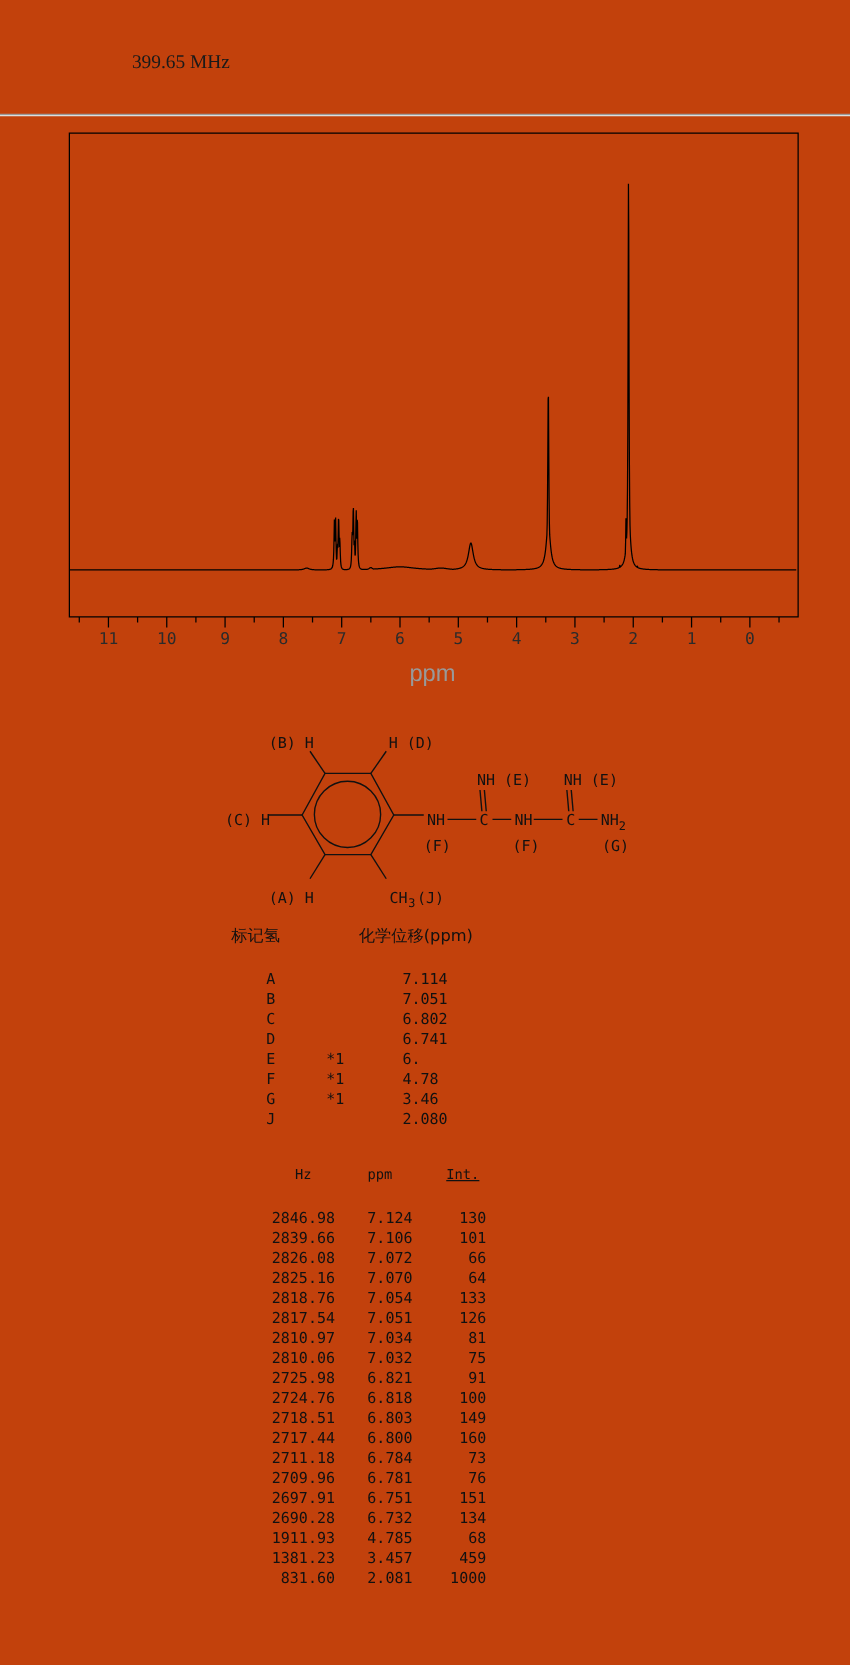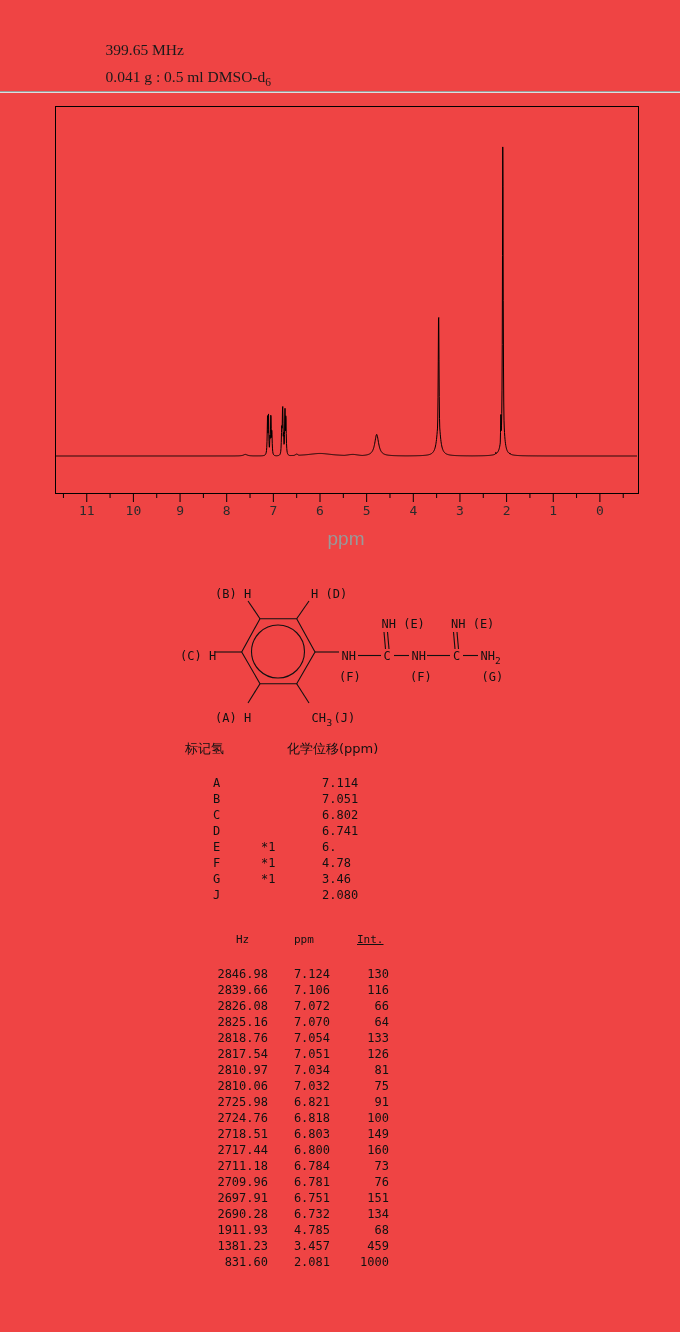--- a/index.html
+++ b/index.html
@@ -1,16 +1,16 @@
 <!DOCTYPE html>
 <html><head>
 <meta charset="utf-8">
 <style>
   html,body{margin:0;padding:0;background:#fff;}
-  .page{position:relative;width:680px;height:1332px;background:#ef4444;overflow:hidden;
+  .page{position:relative;width:680px;height:1332px;background:#c2410c;overflow:hidden;
         font-family:"DejaVu Sans Mono",monospace;color:#111;}
   .hdr{position:absolute;left:90px;font-family:"Liberation Serif",serif;font-size:15.5px;color:#1a1a1a;white-space:pre;}
   .hdr .sub{font-size:11.5px;vertical-align:-4px;}
   .divider{position:absolute;left:0;top:91px;width:680px;height:1px;background:#9a9a9a;box-shadow:0 1px 0 #dedede;}
   svg{position:absolute;}
   svg text{font-family:"DejaVu Sans Mono",monospace;fill:#111;}
   .tick-lab{font-size:13px;fill:#2b2b2b;}
   .ppm-lab{font-family:"Liberation Sans",sans-serif;font-size:19px;fill:#999;}
   .struct-t{font-size:12px;}
   .struct-s{font-size:9.5px;}
@@ -21,23 +21,20 @@
   .pk-rows{position:absolute;left:212px;top:966px;display:grid;grid-template-columns:56px 62px 59px;line-height:16px;font-size:12px;}
   .pk-rows span{text-align:right;}
 </style>
 </head>
 <body>
 
 <div class="page">
 
   <div class="hdr" style="top:23px;">
     <span>399.65 MHz</span>
-  </div>
-  <div class="hdr" style="top:50px;">
-    <span>0.041 g : 0.5 ml DMSO-d</span><span class="sub">6</span>
   </div>
   <div class="divider"></div>
 
   <svg id="spec-svg" style="left:0;top:95px;" width="680" height="470" viewBox="0 0 680 470">
     <rect x="55.5" y="11.5" width="583" height="387" fill="none" stroke="#000" stroke-width="1"></rect>
     <g id="spec-trace-group">
         <polyline points="56.00,360.99 56.25,360.99 56.50,360.99 56.75,360.99 57.00,360.99 57.25,360.99 57.50,360.99 57.75,360.99 58.00,360.99 58.25,360.99 58.50,360.99 58.75,360.99 59.00,360.99 59.25,360.99 59.50,360.99 59.75,360.99 60.00,360.99 60.25,360.99 60.50,360.99 60.75,360.99 61.00,360.99 61.25,360.99 61.50,360.99 61.75,360.99 62.00,360.99 62.25,360.99 62.50,360.99 62.75,360.99 63.00,360.99 63.25,360.99 63.50,360.99 63.75,360.99 64.00,360.99 64.25,360.99 64.50,360.99 64.75,360.99 65.00,360.99 65.25,360.99 65.50,360.99 65.75,360.99 66.00,360.99 66.25,360.99 66.50,360.99 66.75,360.99 67.00,360.99 67.25,360.99 67.50,360.99 67.75,360.99 68.00,360.99 68.25,360.99 68.50,360.99 68.75,360.99 69.00,360.99 69.25,360.99 69.50,360.99 69.75,360.99 70.00,360.99 70.25,360.99 70.50,360.99 70.75,360.99 71.00,360.99 71.25,360.99 71.50,360.99 71.75,360.99 72.00,360.99 72.25,360.99 72.50,360.99 72.75,360.99 73.00,360.99 73.25,360.99 73.50,360.99 73.75,360.99 74.00,360.99 74.25,360.99 74.50,360.99 74.75,360.99 75.00,360.99 75.25,360.99 75.50,360.99 75.75,360.99 76.00,360.99 76.25,360.99 76.50,360.99 76.75,360.99 77.00,360.99 77.25,360.99 77.50,360.99 77.75,360.99 78.00,360.99 78.25,360.99 78.50,360.99 78.75,360.99 79.00,360.99 79.25,360.99 79.50,360.99 79.75,360.99 80.00,360.99 80.25,360.99 80.50,360.99 80.75,360.99 81.00,360.99 81.25,360.99 81.50,360.99 81.75,360.99 82.00,360.99 82.25,360.99 82.50,360.99 82.75,360.99 83.00,360.99 83.25,360.99 83.50,360.99 83.75,360.99 84.00,360.99 84.25,360.99 84.50,360.99 84.75,360.99 85.00,360.99 85.25,360.99 85.50,360.99 85.75,360.99 86.00,360.99 86.25,360.99 86.50,360.99 86.75,360.99 87.00,360.99 87.25,360.99 87.50,360.99 87.75,360.99 88.00,360.99 88.25,360.99 88.50,360.99 88.75,360.99 89.00,360.99 89.25,360.99 89.50,360.99 89.75,360.99 90.00,360.99 90.25,360.99 90.50,360.99 90.75,360.99 91.00,360.99 91.25,360.99 91.50,360.99 91.75,360.99 92.00,360.99 92.25,360.99 92.50,360.99 92.75,360.99 93.00,360.99 93.25,360.99 93.50,360.99 93.75,360.99 94.00,360.99 94.25,360.99 94.50,360.99 94.75,360.99 95.00,360.99 95.25,360.99 95.50,360.99 95.75,360.99 96.00,360.99 96.25,360.99 96.50,360.99 96.75,360.99 97.00,360.99 97.25,360.99 97.50,360.99 97.75,360.99 98.00,360.99 98.25,360.99 98.50,360.99 98.75,360.99 99.00,360.99 99.25,360.99 99.50,360.99 99.75,360.99 100.00,360.99 100.25,360.99 100.50,360.99 100.75,360.99 101.00,360.99 101.25,360.99 101.50,360.99 101.75,360.99 102.00,360.99 102.25,360.99 102.50,360.99 102.75,360.99 103.00,360.99 103.25,360.99 103.50,360.99 103.75,360.99 104.00,360.99 104.25,360.99 104.50,360.99 104.75,360.99 105.00,360.99 105.25,360.99 105.50,360.99 105.75,360.99 106.00,360.99 106.25,360.99 106.50,360.99 106.75,360.99 107.00,360.99 107.25,360.99 107.50,360.99 107.75,360.99 108.00,360.99 108.25,360.99 108.50,360.99 108.75,360.99 109.00,360.99 109.25,360.99 109.50,360.99 109.75,360.99 110.00,360.99 110.25,360.99 110.50,360.99 110.75,360.99 111.00,360.99 111.25,360.99 111.50,360.99 111.75,360.99 112.00,360.99 112.25,360.99 112.50,360.99 112.75,360.99 113.00,360.99 113.25,360.99 113.50,360.99 113.75,360.99 114.00,360.99 114.25,360.99 114.50,360.99 114.75,360.99 115.00,360.99 115.25,360.99 115.50,360.99 115.75,360.99 116.00,360.99 116.25,360.99 116.50,360.99 116.75,360.99 117.00,360.99 117.25,360.99 117.50,360.99 117.75,360.99 118.00,360.99 118.25,360.99 118.50,360.99 118.75,360.99 119.00,360.99 119.25,360.99 119.50,360.99 119.75,360.99 120.00,360.99 120.25,360.99 120.50,360.99 120.75,360.99 121.00,360.99 121.25,360.99 121.50,360.99 121.75,360.99 122.00,360.99 122.25,360.99 122.50,360.99 122.75,360.99 123.00,360.99 123.25,360.99 123.50,360.99 123.75,360.99 124.00,360.99 124.25,360.99 124.50,360.99 124.75,360.99 125.00,360.99 125.25,360.99 125.50,360.99 125.75,360.99 126.00,360.99 126.25,360.99 126.50,360.99 126.75,360.99 127.00,360.99 127.25,360.99 127.50,360.99 127.75,360.99 128.00,360.99 128.25,360.99 128.50,360.99 128.75,360.99 129.00,360.99 129.25,360.99 129.50,360.99 129.75,360.99 130.00,360.99 130.25,360.99 130.50,360.99 130.75,360.99 131.00,360.99 131.25,360.99 131.50,360.99 131.75,360.99 132.00,360.99 132.25,360.99 132.50,360.99 132.75,360.99 133.00,360.99 133.25,360.99 133.50,360.99 133.75,360.99 134.00,360.99 134.25,360.99 134.50,360.99 134.75,360.99 135.00,360.99 135.25,360.99 135.50,360.99 135.75,360.99 136.00,360.99 136.25,360.99 136.50,360.99 136.75,360.99 137.00,360.99 137.25,360.99 137.50,360.99 137.75,360.99 138.00,360.99 138.25,360.99 138.50,360.98 138.75,360.98 139.00,360.98 139.25,360.98 139.50,360.98 139.75,360.98 140.00,360.98 140.25,360.98 140.50,360.98 140.75,360.98 141.00,360.98 141.25,360.98 141.50,360.98 141.75,360.98 142.00,360.98 142.25,360.98 142.50,360.98 142.75,360.98 143.00,360.98 143.25,360.98 143.50,360.98 143.75,360.98 144.00,360.98 144.25,360.98 144.50,360.98 144.75,360.98 145.00,360.98 145.25,360.98 145.50,360.98 145.75,360.98 146.00,360.98 146.25,360.98 146.50,360.98 146.75,360.98 147.00,360.98 147.25,360.98 147.50,360.98 147.75,360.98 148.00,360.98 148.25,360.98 148.50,360.98 148.75,360.98 149.00,360.98 149.25,360.98 149.50,360.98 149.75,360.98 150.00,360.98 150.25,360.98 150.50,360.98 150.75,360.98 151.00,360.98 151.25,360.98 151.50,360.98 151.75,360.98 152.00,360.98 152.25,360.98 152.50,360.98 152.75,360.98 153.00,360.98 153.25,360.98 153.50,360.98 153.75,360.98 154.00,360.98 154.25,360.98 154.50,360.98 154.75,360.98 155.00,360.98 155.25,360.98 155.50,360.98 155.75,360.98 156.00,360.98 156.25,360.98 156.50,360.98 156.75,360.98 157.00,360.98 157.25,360.98 157.50,360.98 157.75,360.98 158.00,360.98 158.25,360.98 158.50,360.98 158.75,360.98 159.00,360.98 159.25,360.98 159.50,360.98 159.75,360.98 160.00,360.98 160.25,360.98 160.50,360.98 160.75,360.98 161.00,360.98 161.25,360.98 161.50,360.98 161.75,360.98 162.00,360.98 162.25,360.98 162.50,360.98 162.75,360.98 163.00,360.98 163.25,360.98 163.50,360.98 163.75,360.98 164.00,360.98 164.25,360.98 164.50,360.98 164.75,360.98 165.00,360.98 165.25,360.98 165.50,360.98 165.75,360.98 166.00,360.98 166.25,360.98 166.50,360.98 166.75,360.98 167.00,360.98 167.25,360.98 167.50,360.98 167.75,360.98 168.00,360.98 168.25,360.98 168.50,360.98 168.75,360.98 169.00,360.98 169.25,360.98 169.50,360.98 169.75,360.98 170.00,360.98 170.25,360.98 170.50,360.98 170.75,360.98 171.00,360.98 171.25,360.98 171.50,360.98 171.75,360.98 172.00,360.98 172.25,360.98 172.50,360.98 172.75,360.98 173.00,360.98 173.25,360.98 173.50,360.98 173.75,360.98 174.00,360.98 174.25,360.98 174.50,360.98 174.75,360.98 175.00,360.98 175.25,360.98 175.50,360.98 175.75,360.98 176.00,360.98 176.25,360.98 176.50,360.98 176.75,360.98 177.00,360.98 177.25,360.98 177.50,360.98 177.75,360.98 178.00,360.98 178.25,360.98 178.50,360.98 178.75,360.98 179.00,360.98 179.25,360.98 179.50,360.98 179.75,360.97 180.00,360.97 180.25,360.97 180.50,360.97 180.75,360.97 181.00,360.97 181.25,360.97 181.50,360.97 181.75,360.97 182.00,360.97 182.25,360.97 182.50,360.97 182.75,360.97 183.00,360.97 183.25,360.97 183.50,360.97 183.75,360.97 184.00,360.97 184.25,360.97 184.50,360.97 184.75,360.97 185.00,360.97 185.25,360.97 185.50,360.97 185.75,360.97 186.00,360.97 186.25,360.97 186.50,360.97 186.75,360.97 187.00,360.97 187.25,360.97 187.50,360.97 187.75,360.97 188.00,360.97 188.25,360.97 188.50,360.97 188.75,360.97 189.00,360.97 189.25,360.97 189.50,360.97 189.75,360.97 190.00,360.97 190.25,360.97 190.50,360.97 190.75,360.97 191.00,360.97 191.25,360.97 191.50,360.97 191.75,360.97 192.00,360.97 192.25,360.97 192.50,360.97 192.75,360.97 193.00,360.97 193.25,360.97 193.50,360.97 193.75,360.97 194.00,360.97 194.25,360.97 194.50,360.97 194.75,360.97 195.00,360.97 195.25,360.97 195.50,360.97 195.75,360.97 196.00,360.97 196.25,360.97 196.50,360.97 196.75,360.97 197.00,360.97 197.25,360.97 197.50,360.97 197.75,360.97 198.00,360.97 198.25,360.97 198.50,360.97 198.75,360.97 199.00,360.97 199.25,360.97 199.50,360.97 199.75,360.97 200.00,360.97 200.25,360.97 200.50,360.97 200.75,360.97 201.00,360.97 201.25,360.97 201.50,360.97 201.75,360.96 202.00,360.96 202.25,360.96 202.50,360.96 202.75,360.96 203.00,360.96 203.25,360.96 203.50,360.96 203.75,360.96 204.00,360.96 204.25,360.96 204.50,360.96 204.75,360.96 205.00,360.96 205.25,360.96 205.50,360.96 205.75,360.96 206.00,360.96 206.25,360.96 206.50,360.96 206.75,360.96 207.00,360.96 207.25,360.96 207.50,360.96 207.75,360.96 208.00,360.96 208.25,360.96 208.50,360.96 208.75,360.96 209.00,360.96 209.25,360.96 209.50,360.96 209.75,360.96 210.00,360.96 210.25,360.96 210.50,360.96 210.75,360.96 211.00,360.96 211.25,360.96 211.50,360.96 211.75,360.96 212.00,360.96 212.25,360.96 212.50,360.96 212.75,360.96 213.00,360.96 213.25,360.96 213.50,360.96 213.75,360.96 214.00,360.96 214.25,360.96 214.50,360.96 214.75,360.96 215.00,360.96 215.25,360.96 215.50,360.96 215.75,360.95 216.00,360.95 216.25,360.95 216.50,360.95 216.75,360.95 217.00,360.95 217.25,360.95 217.50,360.95 217.75,360.95 218.00,360.95 218.25,360.95 218.50,360.95 218.75,360.95 219.00,360.95 219.25,360.95 219.50,360.95 219.75,360.95 220.00,360.95 220.25,360.95 220.50,360.95 220.75,360.95 221.00,360.95 221.25,360.95 221.50,360.95 221.75,360.95 222.00,360.95 222.25,360.95 222.50,360.95 222.75,360.95 223.00,360.95 223.25,360.95 223.50,360.95 223.75,360.95 224.00,360.95 224.25,360.95 224.50,360.95 224.75,360.95 225.00,360.95 225.25,360.95 225.50,360.95 225.75,360.95 226.00,360.94 226.25,360.94 226.50,360.94 226.75,360.94 227.00,360.94 227.25,360.94 227.50,360.94 227.75,360.94 228.00,360.94 228.25,360.94 228.50,360.94 228.75,360.94 229.00,360.94 229.25,360.94 229.50,360.94 229.75,360.94 230.00,360.94 230.25,360.94 230.50,360.94 230.75,360.94 231.00,360.94 231.25,360.94 231.50,360.94 231.75,360.94 232.00,360.94 232.25,360.94 232.50,360.94 232.75,360.94 233.00,360.94 233.25,360.94 233.50,360.94 233.75,360.93 234.00,360.93 234.25,360.93 234.50,360.93 234.75,360.93 235.00,360.92 235.25,360.92 235.50,360.92 235.75,360.91 236.00,360.91 236.25,360.90 236.50,360.90 236.75,360.89 237.00,360.89 237.25,360.88 237.50,360.87 237.75,360.86 238.00,360.85 238.25,360.85 238.50,360.84 238.75,360.82 239.00,360.81 239.25,360.80 239.50,360.78 239.75,360.77 240.00,360.75 240.25,360.73 240.50,360.70 240.75,360.68 241.00,360.65 241.25,360.61 241.50,360.57 241.75,360.53 242.00,360.48 242.25,360.43 242.50,360.36 242.75,360.29 243.00,360.21 243.25,360.13 243.50,360.03 243.75,359.92 244.00,359.81 244.25,359.70 244.50,359.60 244.75,359.51 245.00,359.45 245.25,359.41 245.50,359.42 245.75,359.45 246.00,359.52 246.25,359.61 246.50,359.72 246.75,359.83 247.00,359.94 247.25,360.04 247.50,360.14 247.75,360.22 248.00,360.30 248.25,360.37 248.50,360.43 248.75,360.49 249.00,360.54 249.25,360.58 249.50,360.62 249.75,360.65 250.00,360.68 250.25,360.71 250.50,360.73 250.75,360.75 251.00,360.77 251.25,360.78 251.50,360.80 251.75,360.81 252.00,360.83 252.25,360.84 252.50,360.85 252.75,360.86 253.00,360.86 253.25,360.87 253.50,360.88 253.75,360.89 254.00,360.89 254.25,360.89 254.50,360.89 254.75,360.89 255.00,360.89 255.25,360.89 255.50,360.89 255.75,360.88 256.00,360.88 256.25,360.88 256.50,360.88 256.75,360.88 257.00,360.88 257.25,360.88 257.50,360.88 257.75,360.88 258.00,360.88 258.25,360.88 258.50,360.87 258.75,360.87 259.00,360.87 259.25,360.87 259.50,360.87 259.75,360.87 260.00,360.87 260.25,360.86 260.50,360.85 260.75,360.84 261.00,360.83 261.25,360.82 261.50,360.80 261.75,360.79 262.00,360.77 262.25,360.74 262.50,360.72 262.75,360.69 263.00,360.65 263.25,360.61 263.50,360.56 263.75,360.51 264.00,360.43 264.25,360.35 264.50,360.24 264.75,360.10 265.00,359.92 265.25,359.68 265.50,359.36 265.75,358.90 266.00,358.23 266.25,357.18 266.50,355.44 266.75,352.34 267.00,346.31 267.25,334.57 267.50,320.64 267.75,326.36 268.00,338.11 268.25,322.11 268.50,318.95 268.75,334.61 269.00,346.30 269.25,352.25 269.50,352.14 269.75,345.22 270.00,340.02 270.25,343.39 270.50,334.91 270.75,320.22 271.00,321.12 271.25,333.21 271.50,342.54 271.75,335.27 272.00,339.62 272.25,348.28 272.50,353.87 272.75,356.68 273.00,358.16 273.25,359.01 273.50,359.54 273.75,359.88 274.00,360.12 274.25,360.29 274.50,360.41 274.75,360.50 275.00,360.57 275.25,360.62 275.50,360.66 275.75,360.69 276.00,360.72 276.25,360.75 276.50,360.76 276.75,360.75 277.00,360.72 277.25,360.70 277.50,360.67 277.75,360.63 278.00,360.59 278.25,360.55 278.50,360.49 278.75,360.42 279.00,360.32 279.25,360.17 279.50,359.98 279.75,359.72 280.00,359.34 280.25,358.76 280.50,357.85 280.75,356.27 281.00,353.35 281.25,347.54 281.50,337.43 281.75,330.61 282.00,333.22 282.25,328.93 282.50,314.05 282.75,311.50 283.00,328.82 283.25,341.27 283.50,337.42 283.75,340.71 284.00,349.31 284.25,348.71 284.50,339.48 284.75,323.02 285.00,313.30 285.25,328.07 285.50,335.99 285.75,320.77 286.00,323.09 286.25,338.55 286.50,348.40 286.75,353.35 287.00,355.97 287.25,357.47 287.50,358.40 287.75,359.01 288.00,359.43 288.25,359.73 288.50,359.95 288.75,360.12 289.00,360.26 289.25,360.36 289.50,360.44 289.75,360.51 290.00,360.55 290.25,360.54 290.50,360.53 290.75,360.53 291.00,360.52 291.25,360.51 291.50,360.51 291.75,360.50 292.00,360.49 292.25,360.48 292.50,360.48 292.75,360.47 293.00,360.46 293.25,360.45 293.50,360.45 293.75,360.44 294.00,360.38 294.25,360.29 294.50,360.19 294.75,360.08 295.00,359.94 295.25,359.79 295.50,359.63 295.75,359.47 296.00,359.31 296.25,359.19 296.50,359.11 296.75,359.10 297.00,359.15 297.25,359.26 297.50,359.40 297.75,359.57 298.00,359.73 298.25,359.89 298.50,360.02 298.75,360.15 299.00,360.22 299.25,360.20 299.50,360.19 299.75,360.18 300.00,360.16 300.25,360.15 300.50,360.14 300.75,360.12 301.00,360.11 301.25,360.09 301.50,360.07 301.75,360.06 302.00,360.04 302.25,360.02 302.50,360.01 302.75,359.99 303.00,359.97 303.25,359.95 303.50,359.94 303.75,359.92 304.00,359.90 304.25,359.88 304.50,359.86 304.75,359.84 305.00,359.82 305.25,359.79 305.50,359.77 305.75,359.75 306.00,359.73 306.25,359.71 306.50,359.68 306.75,359.66 307.00,359.63 307.25,359.61 307.50,359.58 307.75,359.56 308.00,359.53 308.25,359.51 308.50,359.48 308.75,359.45 309.00,359.43 309.25,359.40 309.50,359.37 309.75,359.34 310.00,359.32 310.25,359.29 310.50,359.26 310.75,359.23 311.00,359.20 311.25,359.17 311.50,359.14 311.75,359.11 312.00,359.08 312.25,359.05 312.50,359.02 312.75,358.99 313.00,358.97 313.25,358.94 313.50,358.91 313.75,358.88 314.00,358.85 314.25,358.82 314.50,358.80 314.75,358.77 315.00,358.74 315.25,358.72 315.50,358.69 315.75,358.67 316.00,358.65 316.25,358.63 316.50,358.61 316.75,358.59 317.00,358.57 317.25,358.55 317.50,358.53 317.75,358.52 318.00,358.51 318.25,358.50 318.50,358.48 318.75,358.48 319.00,358.47 319.25,358.46 319.50,358.46 319.75,358.46 320.00,358.46 320.25,358.46 320.50,358.46 320.75,358.46 321.00,358.47 321.25,358.48 321.50,358.48 321.75,358.50 322.00,358.51 322.25,358.52 322.50,358.53 322.75,358.55 323.00,358.57 323.25,358.59 323.50,358.61 323.75,358.63 324.00,358.65 324.25,358.67 324.50,358.69 324.75,358.72 325.00,358.74 325.25,358.77 325.50,358.80 325.75,358.82 326.00,358.85 326.25,358.88 326.50,358.91 326.75,358.94 327.00,358.97 327.25,358.99 327.50,359.02 327.75,359.05 328.00,359.08 328.25,359.11 328.50,359.14 328.75,359.17 329.00,359.20 329.25,359.23 329.50,359.26 329.75,359.29 330.00,359.32 330.25,359.34 330.50,359.37 330.75,359.40 331.00,359.43 331.25,359.45 331.50,359.48 331.75,359.51 332.00,359.53 332.25,359.56 332.50,359.58 332.75,359.61 333.00,359.63 333.25,359.66 333.50,359.68 333.75,359.71 334.00,359.73 334.25,359.75 334.50,359.77 334.75,359.79 335.00,359.82 335.25,359.84 335.50,359.86 335.75,359.88 336.00,359.90 336.25,359.92 336.50,359.94 336.75,359.95 337.00,359.97 337.25,359.99 337.50,360.01 337.75,360.02 338.00,360.04 338.25,360.06 338.50,360.07 338.75,360.09 339.00,360.11 339.25,360.12 339.50,360.14 339.75,360.15 340.00,360.16 340.25,360.18 340.50,360.19 340.75,360.20 341.00,360.22 341.25,360.23 341.50,360.24 341.75,360.26 342.00,360.27 342.25,360.28 342.50,360.29 342.75,360.30 343.00,360.31 343.25,360.32 343.50,360.33 343.75,360.34 344.00,360.35 344.25,360.35 344.50,360.33 344.75,360.30 345.00,360.28 345.25,360.25 345.50,360.22 345.75,360.19 346.00,360.17 346.25,360.13 346.50,360.10 346.75,360.07 347.00,360.04 347.25,360.00 347.50,359.97 347.75,359.93 348.00,359.90 348.25,359.86 348.50,359.82 348.75,359.79 349.00,359.75 349.25,359.71 349.50,359.68 349.75,359.64 350.00,359.61 350.25,359.58 350.50,359.55 350.75,359.52 351.00,359.49 351.25,359.47 351.50,359.45 351.75,359.44 352.00,359.42 352.25,359.42 352.50,359.41 352.75,359.41 353.00,359.41 353.25,359.42 353.50,359.43 353.75,359.45 354.00,359.47 354.25,359.49 354.50,359.51 354.75,359.54 355.00,359.57 355.25,359.60 355.50,359.64 355.75,359.67 356.00,359.71 356.25,359.74 356.50,359.78 356.75,359.82 357.00,359.85 357.25,359.89 357.50,359.93 357.75,359.96 358.00,360.00 358.25,360.03 358.50,360.06 358.75,360.10 359.00,360.13 359.25,360.16 359.50,360.19 359.75,360.22 360.00,360.24 360.25,360.27 360.50,360.30 360.75,360.32 361.00,360.34 361.25,360.37 361.50,360.39 361.75,360.41 362.00,360.43 362.25,360.45 362.50,360.43 362.75,360.41 363.00,360.39 363.25,360.37 363.50,360.34 363.75,360.32 364.00,360.29 364.25,360.26 364.50,360.24 364.75,360.20 365.00,360.17 365.25,360.14 365.50,360.10 365.75,360.06 366.00,360.02 366.25,359.97 366.50,359.92 366.75,359.87 367.00,359.81 367.25,359.75 367.50,359.69 367.75,359.62 368.00,359.54 368.25,359.46 368.50,359.37 368.75,359.28 369.00,359.17 369.25,359.06 369.50,358.94 369.75,358.80 370.00,358.65 370.25,358.49 370.50,358.30 370.75,358.10 371.00,357.88 371.25,357.63 371.50,357.35 371.75,357.04 372.00,356.70 372.25,356.31 372.50,355.87 372.75,355.37 373.00,354.80 373.25,354.16 373.50,353.43 373.75,352.61 374.00,351.68 374.25,350.63 374.50,349.46 374.75,348.16 375.00,346.76 375.25,345.28 375.50,343.78 375.75,342.34 376.00,341.07 376.25,340.09 376.50,339.50 376.75,339.40 377.00,339.78 377.25,340.60 377.50,341.76 377.75,343.14 378.00,344.62 378.25,346.12 378.50,347.56 378.75,348.90 379.00,350.13 379.25,351.23 379.50,352.22 379.75,353.09 380.00,353.85 380.25,354.53 380.50,355.13 380.75,355.65 381.00,356.12 381.25,356.53 381.50,356.90 381.75,357.22 382.00,357.51 382.25,357.77 382.50,358.01 382.75,358.22 383.00,358.41 383.25,358.58 383.50,358.74 383.75,358.88 384.00,359.01 384.25,359.13 384.50,359.23 384.75,359.33 385.00,359.42 385.25,359.51 385.50,359.59 385.75,359.66 386.00,359.73 386.25,359.79 386.50,359.85 386.75,359.90 387.00,359.95 387.25,360.00 387.50,360.04 387.75,360.08 388.00,360.12 388.25,360.16 388.50,360.19 388.75,360.22 389.00,360.25 389.25,360.28 389.50,360.31 389.75,360.33 390.00,360.36 390.25,360.38 390.50,360.40 390.75,360.42 391.00,360.44 391.25,360.46 391.50,360.48 391.75,360.49 392.00,360.51 392.25,360.53 392.50,360.54 392.75,360.55 393.00,360.57 393.25,360.58 393.50,360.59 393.75,360.60 394.00,360.61 394.25,360.63 394.50,360.64 394.75,360.65 395.00,360.66 395.25,360.66 395.50,360.67 395.75,360.68 396.00,360.69 396.25,360.70 396.50,360.70 396.75,360.71 397.00,360.72 397.25,360.73 397.50,360.73 397.75,360.74 398.00,360.74 398.25,360.75 398.50,360.76 398.75,360.76 399.00,360.77 399.25,360.77 399.50,360.78 399.75,360.78 400.00,360.79 400.25,360.79 400.50,360.79 400.75,360.80 401.00,360.80 401.25,360.81 401.50,360.81 401.75,360.81 402.00,360.82 402.25,360.82 402.50,360.82 402.75,360.83 403.00,360.83 403.25,360.83 403.50,360.84 403.75,360.84 404.00,360.84 404.25,360.85 404.50,360.85 404.75,360.85 405.00,360.85 405.25,360.86 405.50,360.86 405.75,360.86 406.00,360.86 406.25,360.87 406.50,360.87 406.75,360.87 407.00,360.87 407.25,360.87 407.50,360.86 407.75,360.86 408.00,360.86 408.25,360.86 408.50,360.85 408.75,360.85 409.00,360.85 409.25,360.85 409.50,360.84 409.75,360.84 410.00,360.84 410.25,360.84 410.50,360.83 410.75,360.83 411.00,360.83 411.25,360.82 411.50,360.82 411.75,360.82 412.00,360.81 412.25,360.81 412.50,360.81 412.75,360.80 413.00,360.80 413.25,360.79 413.50,360.79 413.75,360.79 414.00,360.78 414.25,360.78 414.50,360.77 414.75,360.77 415.00,360.76 415.25,360.76 415.50,360.75 415.75,360.75 416.00,360.74 416.25,360.74 416.50,360.73 416.75,360.72 417.00,360.72 417.25,360.71 417.50,360.70 417.75,360.70 418.00,360.69 418.25,360.68 418.50,360.67 418.75,360.67 419.00,360.66 419.25,360.65 419.50,360.64 419.75,360.63 420.00,360.62 420.25,360.61 420.50,360.60 420.75,360.59 421.00,360.58 421.25,360.57 421.50,360.55 421.75,360.54 422.00,360.53 422.25,360.51 422.50,360.50 422.75,360.48 423.00,360.46 423.25,360.45 423.50,360.43 423.75,360.41 424.00,360.39 424.25,360.37 424.50,360.35 424.75,360.32 425.00,360.30 425.25,360.27 425.50,360.24 425.75,360.22 426.00,360.18 426.25,360.15 426.50,360.12 426.75,360.08 427.00,360.04 427.25,360.00 427.50,359.96 427.75,359.91 428.00,359.86 428.25,359.81 428.50,359.75 428.75,359.69 429.00,359.62 429.25,359.55 429.50,359.47 429.75,359.39 430.00,359.30 430.25,359.20 430.50,359.09 430.75,358.97 431.00,358.85 431.25,358.71 431.50,358.55 431.75,358.39 432.00,358.20 432.25,357.99 432.50,357.76 432.75,357.51 433.00,357.22 433.25,356.90 433.50,356.54 433.75,356.13 434.00,355.67 434.25,355.14 434.50,354.53 434.75,353.83 435.00,353.03 435.25,352.09 435.50,351.00 435.75,349.72 436.00,348.23 436.25,346.48 436.50,344.44 436.75,342.07 437.00,339.37 437.25,336.34 437.50,333.09 437.75,324.02 438.00,302.89 438.25,266.90 438.50,223.96 438.75,222.49 439.00,264.80 439.25,301.55 439.50,323.27 439.75,332.93 440.00,336.19 440.25,339.23 440.50,341.95 440.75,344.33 441.00,346.39 441.25,348.15 441.50,349.66 441.75,350.94 442.00,352.04 442.25,352.99 442.50,353.80 442.75,354.50 443.00,355.11 443.25,355.65 443.50,356.11 443.75,356.52 444.00,356.89 444.25,357.21 444.50,357.50 444.75,357.75 445.00,357.98 445.25,358.19 445.50,358.38 445.75,358.55 446.00,358.70 446.25,358.84 446.50,358.97 446.75,359.09 447.00,359.19 447.25,359.29 447.50,359.38 447.75,359.47 448.00,359.54 448.25,359.62 448.50,359.68 448.75,359.75 449.00,359.80 449.25,359.86 449.50,359.91 449.75,359.95 450.00,360.00 450.25,360.04 450.50,360.08 450.75,360.12 451.00,360.15 451.25,360.18 451.50,360.21 451.75,360.24 452.00,360.27 452.25,360.30 452.50,360.32 452.75,360.34 453.00,360.37 453.25,360.39 453.50,360.41 453.75,360.43 454.00,360.45 454.25,360.46 454.50,360.48 454.75,360.50 455.00,360.51 455.25,360.52 455.50,360.54 455.75,360.55 456.00,360.56 456.25,360.58 456.50,360.59 456.75,360.60 457.00,360.61 457.25,360.62 457.50,360.63 457.75,360.64 458.00,360.65 458.25,360.66 458.50,360.67 458.75,360.67 459.00,360.68 459.25,360.69 459.50,360.70 459.75,360.70 460.00,360.71 460.25,360.72 460.50,360.72 460.75,360.73 461.00,360.74 461.25,360.74 461.50,360.75 461.75,360.75 462.00,360.76 462.25,360.76 462.50,360.77 462.75,360.77 463.00,360.78 463.25,360.78 463.50,360.79 463.75,360.79 464.00,360.79 464.25,360.80 464.50,360.80 464.75,360.81 465.00,360.81 465.25,360.81 465.50,360.82 465.75,360.82 466.00,360.82 466.25,360.83 466.50,360.83 466.75,360.83 467.00,360.84 467.25,360.84 467.50,360.84 467.75,360.84 468.00,360.85 468.25,360.85 468.50,360.85 468.75,360.85 469.00,360.86 469.25,360.86 469.50,360.86 469.75,360.86 470.00,360.87 470.25,360.87 470.50,360.87 470.75,360.87 471.00,360.87 471.25,360.88 471.50,360.88 471.75,360.88 472.00,360.88 472.25,360.88 472.50,360.88 472.75,360.88 473.00,360.87 473.25,360.87 473.50,360.87 473.75,360.87 474.00,360.87 474.25,360.86 474.50,360.86 474.75,360.86 475.00,360.86 475.25,360.85 475.50,360.85 475.75,360.85 476.00,360.84 476.25,360.84 476.50,360.84 476.75,360.84 477.00,360.83 477.25,360.83 477.50,360.83 477.75,360.82 478.00,360.82 478.25,360.81 478.50,360.81 478.75,360.81 479.00,360.80 479.25,360.80 479.50,360.79 479.75,360.79 480.00,360.79 480.25,360.78 480.50,360.78 480.75,360.77 481.00,360.77 481.25,360.76 481.50,360.75 481.75,360.75 482.00,360.74 482.25,360.74 482.50,360.73 482.75,360.72 483.00,360.72 483.25,360.71 483.50,360.70 483.75,360.69 484.00,360.69 484.25,360.68 484.50,360.67 484.75,360.66 485.00,360.65 485.25,360.64 485.50,360.63 485.75,360.62 486.00,360.61 486.25,360.59 486.50,360.58 486.75,360.57 487.00,360.56 487.25,360.54 487.50,360.53 487.75,360.51 488.00,360.49 488.25,360.48 488.50,360.46 488.75,360.44 489.00,360.42 489.25,360.40 489.50,360.38 489.75,360.35 490.00,360.33 490.25,360.30 490.50,360.27 490.75,360.24 491.00,360.21 491.25,360.17 491.50,360.14 491.75,360.10 492.00,360.06 492.25,360.01 492.50,359.97 492.75,359.92 493.00,359.86 493.25,359.80 493.50,359.74 493.75,359.67 494.00,359.59 494.25,359.51 494.50,359.43 494.75,359.33 495.00,359.22 495.25,359.11 495.50,358.66 495.75,357.42 496.00,357.46 496.25,358.52 496.50,358.33 496.75,358.11 497.00,357.87 497.25,357.60 497.50,357.30 497.75,356.95 498.00,356.55 498.25,356.09 498.50,355.57 498.75,354.95 499.00,354.23 499.25,353.38 499.50,352.37 499.75,351.16 500.00,349.70 500.25,347.92 500.50,337.74 500.75,319.58 501.00,321.27 501.25,335.68 501.50,330.74 501.75,318.66 502.00,295.12 502.25,249.50 502.50,160.47 502.75,51.93 503.00,91.75 503.25,205.30 503.50,272.98 503.75,307.03 504.00,325.19 504.25,332.97 504.50,337.53 504.75,341.26 505.00,344.28 505.25,346.73 505.50,348.73 505.75,350.36 506.00,351.71 506.25,352.83 506.50,353.76 506.75,354.55 507.00,355.23 507.25,355.80 507.50,356.30 507.75,356.73 508.00,357.10 508.25,357.43 508.50,357.72 508.75,357.98 509.00,358.21 509.25,358.41 509.50,358.59 509.75,358.00 510.00,358.06 510.25,359.04 510.50,359.16 510.75,359.27 511.00,359.37 511.25,359.46 511.50,359.55 511.75,359.63 512.00,359.70 512.25,359.77 512.50,359.83 512.75,359.88 513.00,359.94 513.25,359.99 513.50,360.03 513.75,360.08 514.00,360.12 514.25,360.15 514.50,360.19 514.75,360.22 515.00,360.25 515.25,360.28 515.50,360.31 515.75,360.34 516.00,360.36 516.25,360.38 516.50,360.41 516.75,360.43 517.00,360.45 517.25,360.47 517.50,360.48 517.75,360.50 518.00,360.52 518.25,360.53 518.50,360.55 518.75,360.56 519.00,360.57 519.25,360.59 519.50,360.60 519.75,360.61 520.00,360.62 520.25,360.63 520.50,360.64 520.75,360.65 521.00,360.66 521.25,360.67 521.50,360.68 521.75,360.69 522.00,360.70 522.25,360.70 522.50,360.71 522.75,360.72 523.00,360.73 523.25,360.73 523.50,360.74 523.75,360.75 524.00,360.75 524.25,360.76 524.50,360.76 524.75,360.77 525.00,360.77 525.25,360.78 525.50,360.78 525.75,360.79 526.00,360.79 526.25,360.80 526.50,360.80 526.75,360.80 527.00,360.81 527.25,360.81 527.50,360.82 527.75,360.82 528.00,360.82 528.25,360.83 528.50,360.83 528.75,360.83 529.00,360.84 529.25,360.84 529.50,360.84 529.75,360.85 530.00,360.85 530.25,360.85 530.50,360.85 530.75,360.86 531.00,360.86 531.25,360.86 531.50,360.86 531.75,360.87 532.00,360.87 532.25,360.87 532.50,360.87 532.75,360.88 533.00,360.88 533.25,360.88 533.50,360.88 533.75,360.88 534.00,360.88 534.25,360.89 534.50,360.89 534.75,360.89 535.00,360.89 535.25,360.89 535.50,360.90 535.75,360.90 536.00,360.90 536.25,360.90 536.50,360.90 536.75,360.90 537.00,360.90 537.25,360.91 537.50,360.91 537.75,360.91 538.00,360.91 538.25,360.91 538.50,360.91 538.75,360.91 539.00,360.91 539.25,360.92 539.50,360.92 539.75,360.92 540.00,360.92 540.25,360.92 540.50,360.92 540.75,360.92 541.00,360.92 541.25,360.92 541.50,360.93 541.75,360.93 542.00,360.93 542.25,360.93 542.50,360.93 542.75,360.93 543.00,360.93 543.25,360.93 543.50,360.93 543.75,360.93 544.00,360.93 544.25,360.93 544.50,360.94 544.75,360.94 545.00,360.94 545.25,360.94 545.50,360.94 545.75,360.94 546.00,360.94 546.25,360.94 546.50,360.94 546.75,360.94 547.00,360.94 547.25,360.94 547.50,360.94 547.75,360.94 548.00,360.95 548.25,360.95 548.50,360.95 548.75,360.95 549.00,360.95 549.25,360.95 549.50,360.95 549.75,360.95 550.00,360.95 550.25,360.95 550.50,360.95 550.75,360.95 551.00,360.95 551.25,360.95 551.50,360.95 551.75,360.95 552.00,360.95 552.25,360.95 552.50,360.95 552.75,360.96 553.00,360.96 553.25,360.96 553.50,360.96 553.75,360.96 554.00,360.96 554.25,360.96 554.50,360.96 554.75,360.96 555.00,360.96 555.25,360.96 555.50,360.96 555.75,360.96 556.00,360.96 556.25,360.96 556.50,360.96 556.75,360.96 557.00,360.96 557.25,360.96 557.50,360.96 557.75,360.96 558.00,360.96 558.25,360.96 558.50,360.96 558.75,360.96 559.00,360.96 559.25,360.96 559.50,360.97 559.75,360.97 560.00,360.97 560.25,360.97 560.50,360.97 560.75,360.97 561.00,360.97 561.25,360.97 561.50,360.97 561.75,360.97 562.00,360.97 562.25,360.97 562.50,360.97 562.75,360.97 563.00,360.97 563.25,360.97 563.50,360.97 563.75,360.97 564.00,360.97 564.25,360.97 564.50,360.97 564.75,360.97 565.00,360.97 565.25,360.97 565.50,360.97 565.75,360.97 566.00,360.97 566.25,360.97 566.50,360.97 566.75,360.97 567.00,360.97 567.25,360.97 567.50,360.97 567.75,360.97 568.00,360.97 568.25,360.97 568.50,360.97 568.75,360.97 569.00,360.97 569.25,360.97 569.50,360.97 569.75,360.97 570.00,360.98 570.25,360.98 570.50,360.98 570.75,360.98 571.00,360.98 571.25,360.98 571.50,360.98 571.75,360.98 572.00,360.98 572.25,360.98 572.50,360.98 572.75,360.98 573.00,360.98 573.25,360.98 573.50,360.98 573.75,360.98 574.00,360.98 574.25,360.98 574.50,360.98 574.75,360.98 575.00,360.98 575.25,360.98 575.50,360.98 575.75,360.98 576.00,360.98 576.25,360.98 576.50,360.98 576.75,360.98 577.00,360.98 577.25,360.98 577.50,360.98 577.75,360.98 578.00,360.98 578.25,360.98 578.50,360.98 578.75,360.98 579.00,360.98 579.25,360.98 579.50,360.98 579.75,360.98 580.00,360.98 580.25,360.98 580.50,360.98 580.75,360.98 581.00,360.98 581.25,360.98 581.50,360.98 581.75,360.98 582.00,360.98 582.25,360.98 582.50,360.98 582.75,360.98 583.00,360.98 583.25,360.98 583.50,360.98 583.75,360.98 584.00,360.98 584.25,360.98 584.50,360.98 584.75,360.98 585.00,360.98 585.25,360.98 585.50,360.98 585.75,360.98 586.00,360.98 586.25,360.98 586.50,360.98 586.75,360.98 587.00,360.98 587.25,360.98 587.50,360.98 587.75,360.98 588.00,360.98 588.25,360.98 588.50,360.98 588.75,360.98 589.00,360.98 589.25,360.98 589.50,360.99 589.75,360.99 590.00,360.99 590.25,360.99 590.50,360.99 590.75,360.99 591.00,360.99 591.25,360.99 591.50,360.99 591.75,360.99 592.00,360.99 592.25,360.99 592.50,360.99 592.75,360.99 593.00,360.99 593.25,360.99 593.50,360.99 593.75,360.99 594.00,360.99 594.25,360.99 594.50,360.99 594.75,360.99 595.00,360.99 595.25,360.99 595.50,360.99 595.75,360.99 596.00,360.99 596.25,360.99 596.50,360.99 596.75,360.99 597.00,360.99 597.25,360.99 597.50,360.99 597.75,360.99 598.00,360.99 598.25,360.99 598.50,360.99 598.75,360.99 599.00,360.99 599.25,360.99 599.50,360.99 599.75,360.99 600.00,360.99 600.25,360.99 600.50,360.99 600.75,360.99 601.00,360.99 601.25,360.99 601.50,360.99 601.75,360.99 602.00,360.99 602.25,360.99 602.50,360.99 602.75,360.99 603.00,360.99 603.25,360.99 603.50,360.99 603.75,360.99 604.00,360.99 604.25,360.99 604.50,360.99 604.75,360.99 605.00,360.99 605.25,360.99 605.50,360.99 605.75,360.99 606.00,360.99 606.25,360.99 606.50,360.99 606.75,360.99 607.00,360.99 607.25,360.99 607.50,360.99 607.75,360.99 608.00,360.99 608.25,360.99 608.50,360.99 608.75,360.99 609.00,360.99 609.25,360.99 609.50,360.99 609.75,360.99 610.00,360.99 610.25,360.99 610.50,360.99 610.75,360.99 611.00,360.99 611.25,360.99 611.50,360.99 611.75,360.99 612.00,360.99 612.25,360.99 612.50,360.99 612.75,360.99 613.00,360.99 613.25,360.99 613.50,360.99 613.75,360.99 614.00,360.99 614.25,360.99 614.50,360.99 614.75,360.99 615.00,360.99 615.25,360.99 615.50,360.99 615.75,360.99 616.00,360.99 616.25,360.99 616.50,360.99 616.75,360.99 617.00,360.99 617.25,360.99 617.50,360.99 617.75,360.99 618.00,360.99 618.25,360.99 618.50,360.99 618.75,360.99 619.00,360.99 619.25,360.99 619.50,360.99 619.75,360.99 620.00,360.99 620.25,360.99 620.50,360.99 620.75,360.99 621.00,360.99 621.25,360.99 621.50,360.99 621.75,360.99 622.00,360.99 622.25,360.99 622.50,360.99 622.75,360.99 623.00,360.99 623.25,360.99 623.50,360.99 623.75,360.99 624.00,360.99 624.25,360.99 624.50,360.99 624.75,360.99 625.00,360.99 625.25,360.99 625.50,360.99 625.75,360.99 626.00,360.99 626.25,360.99 626.50,360.99 626.75,360.99 627.00,360.99 627.25,360.99 627.50,360.99 627.75,360.99 628.00,360.99 628.25,360.99 628.50,360.99 628.75,360.99 629.00,360.99 629.25,360.99 629.50,360.99 629.75,360.99 630.00,360.99 630.25,360.99 630.50,360.99 630.75,360.99 631.00,360.99 631.25,360.99 631.50,360.99 631.75,360.99 632.00,360.99 632.25,360.99 632.50,360.99 632.75,360.99 633.00,360.99 633.25,360.99 633.50,360.99 633.75,360.99 634.00,360.99 634.25,360.99 634.50,360.99 634.75,360.99 635.00,360.99 635.25,360.99 635.50,360.99 635.75,360.99 636.00,360.99 636.25,360.99 636.50,360.99 636.75,360.99 637.00,360.99" fill="none" stroke="#000" stroke-width="1"></polyline>
       </g>
     <g id="spec-axis-group">
         <line x1="86.75" x2="86.75" y1="398.5" y2="407" stroke="#000" stroke-width="1"></line>
@@ -157,21 +154,21 @@
 
   <div class="mono-abs" style="left:236px;top:933px;">Hz</div>
   <div class="mono-abs" style="left:294px;top:933px;">ppm</div>
   <div class="mono-abs" style="left:357px;top:933px;text-decoration:underline;">Int.</div>
   <div class="pk-rows" id="peak-rows">
       <span>2846.98</span>
       <span>7.124</span>
       <span>130</span>
       <span>2839.66</span>
       <span>7.106</span>
-      <span>116</span>
+      <span>101</span>
       <span>2826.08</span>
       <span>7.072</span>
       <span>66</span>
       <span>2825.16</span>
       <span>7.070</span>
       <span>64</span>
       <span>2818.76</span>
       <span>7.054</span>
       <span>133</span>
       <span>2817.54</span>

